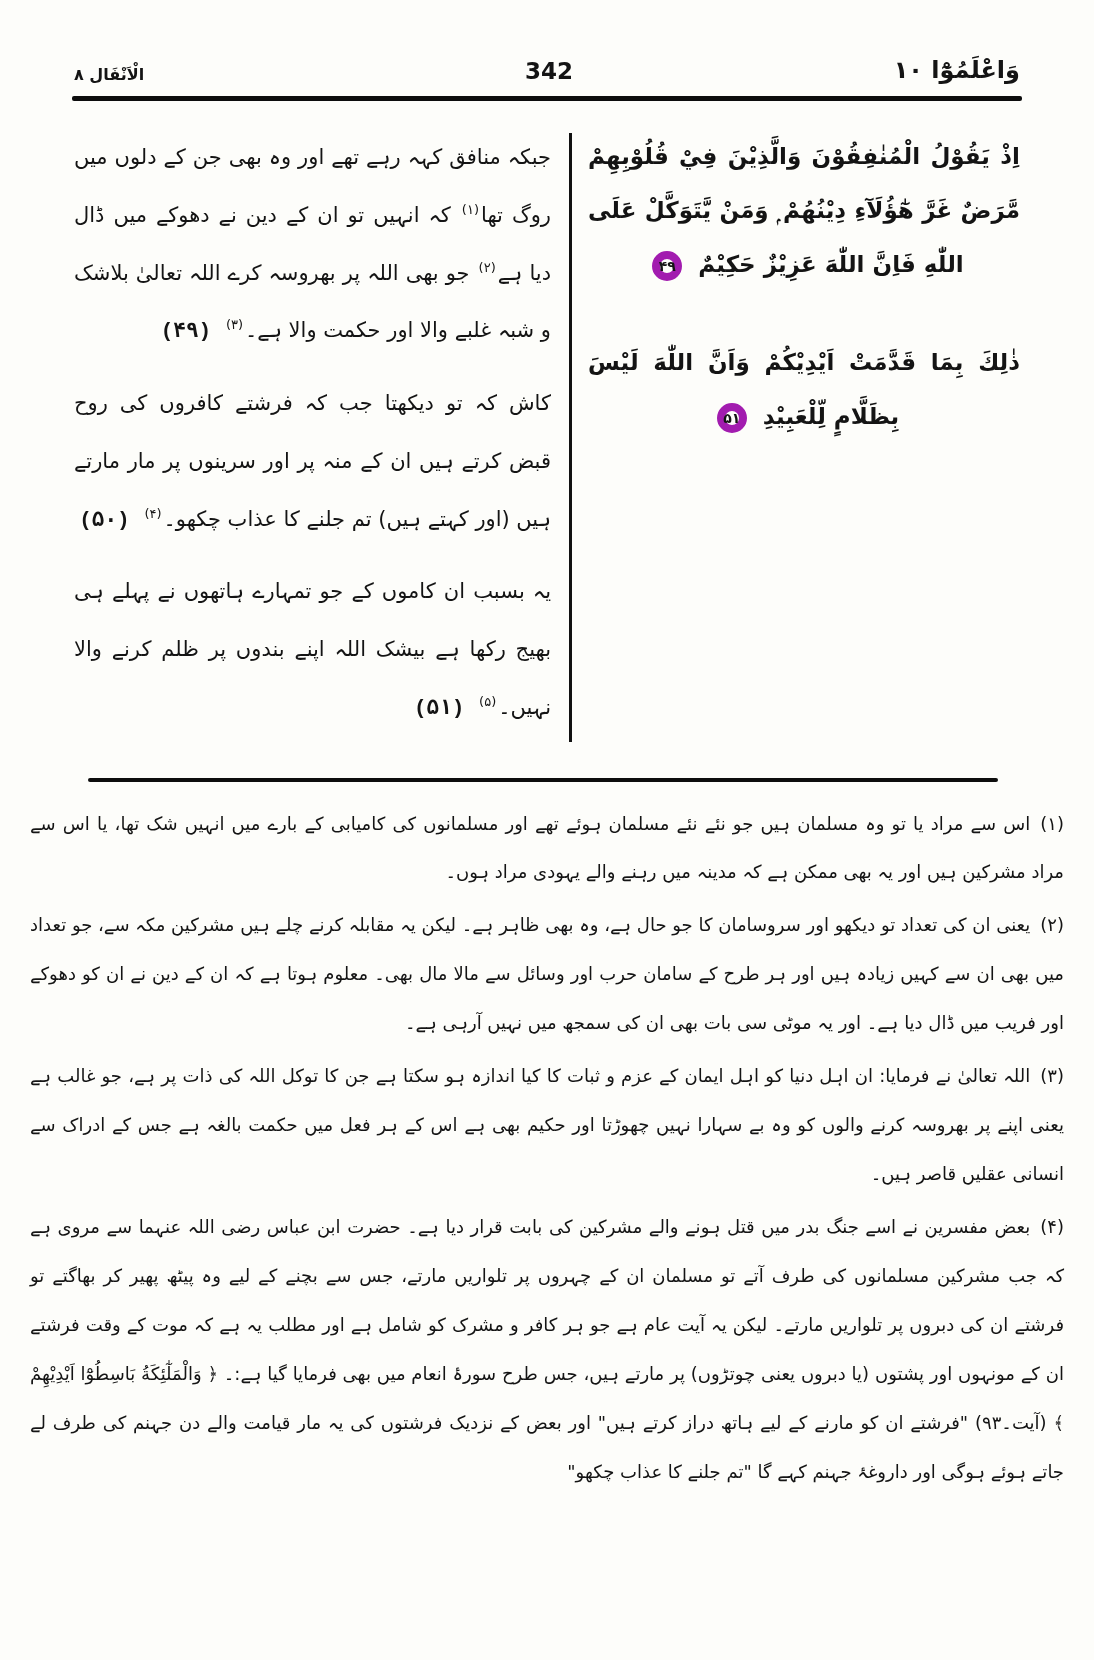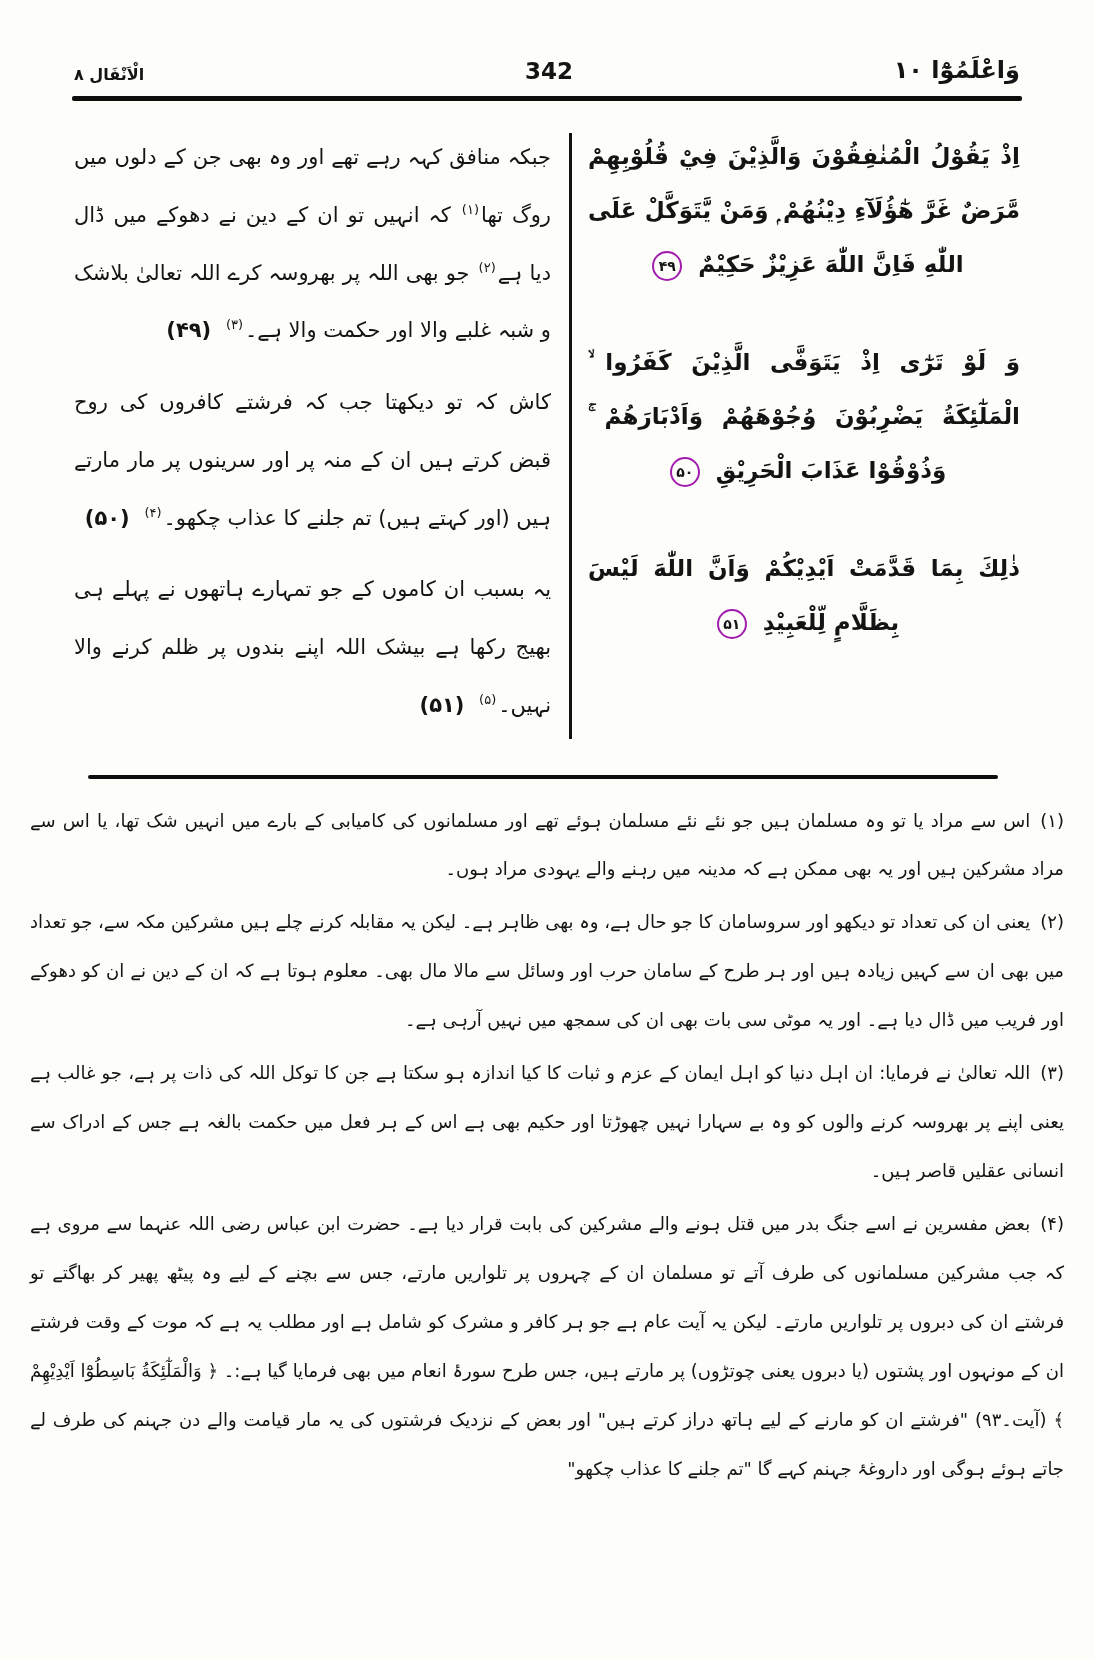--- a/index.html
+++ b/index.html
@@ -47,21 +47,21 @@
     text-align-last: center;
     direction: rtl;
   }
   .quran-verse { margin-bottom: 44px; }
   .quran-verse:last-child { margin-bottom: 0; }
   .ayah-num {
     display: inline-flex;
     align-items: center;
     justify-content: center;
     width: 30px; height: 30px;
-    border: 2px solid #a21caf;
+    border: 8px solid #a21caf;
     border-radius: 50%;
     font-size: 14px;
     font-weight: bold;
     margin: 0 8px;
     vertical-align: middle;
     line-height: 1;
   }
   .col-divider {
     width: 3px;
     background: #111;
@@ -74,21 +74,21 @@
     text-align: justify;
     direction: rtl;
   }
   .urdu-verse { margin-bottom: 14px; }
   .urdu-verse sup {
     font-size: 13px;
     vertical-align: super;
     line-height: 0;
     margin: 0 2px;
   }
-  .verse-end-num { font-weight: bold; margin-right: 6px; white-space: nowrap; }
+  .verse-end-num { font-weight: bold; margin-right: 6px; white-space: nowrap; font-family: Liberation Mono, monospace; }
   
   .footnote-rule {
     height: 4px; background: #0d0d0d;
     margin: 26px 96px 18px 88px;
     border-radius: 2px;
   }
   .footnotes {
     padding: 0 30px;
     font-size: 18px;
     line-height: 2.72;
@@ -110,24 +110,20 @@
   </header>
 
   <div class="header-rule"></div>
 
   <main class="columns">
 
     <section class="quran-col">
       <div class="quran-verse">
         <span>اِذْ يَقُوْلُ الْمُنٰفِقُوْنَ وَالَّذِيْنَ فِيْ قُلُوْبِهِمْ مَّرَضٌ غَرَّ هٰٓؤُلَآءِ دِيْنُهُمْ ۭ وَمَنْ يَّتَوَكَّلْ عَلَى اللّٰهِ فَاِنَّ اللّٰهَ عَزِيْزٌ حَكِيْمٌ</span>
         <span class="ayah-num">۴۹</span>
-      </div>
-      <div class="quran-verse">
-        <span>وَ لَوْ تَرٰٓى اِذْ يَتَوَفَّى الَّذِيْنَ كَفَرُوا ۙ الْمَلٰٓئِكَةُ يَضْرِبُوْنَ وُجُوْهَهُمْ وَاَدْبَارَهُمْ ۚ وَذُوْقُوْا عَذَابَ الْحَرِيْقِ</span>
-        <span class="ayah-num">۵۰</span>
       </div>
       <div class="quran-verse">
         <span>ذٰلِكَ بِمَا قَدَّمَتْ اَيْدِيْكُمْ وَاَنَّ اللّٰهَ لَيْسَ بِظَلَّامٍ لِّلْعَبِيْدِ</span>
         <span class="ayah-num">۵۱</span>
       </div>
     </section>
 
     <div class="col-divider"></div>
 
     <section class="urdu-col">

